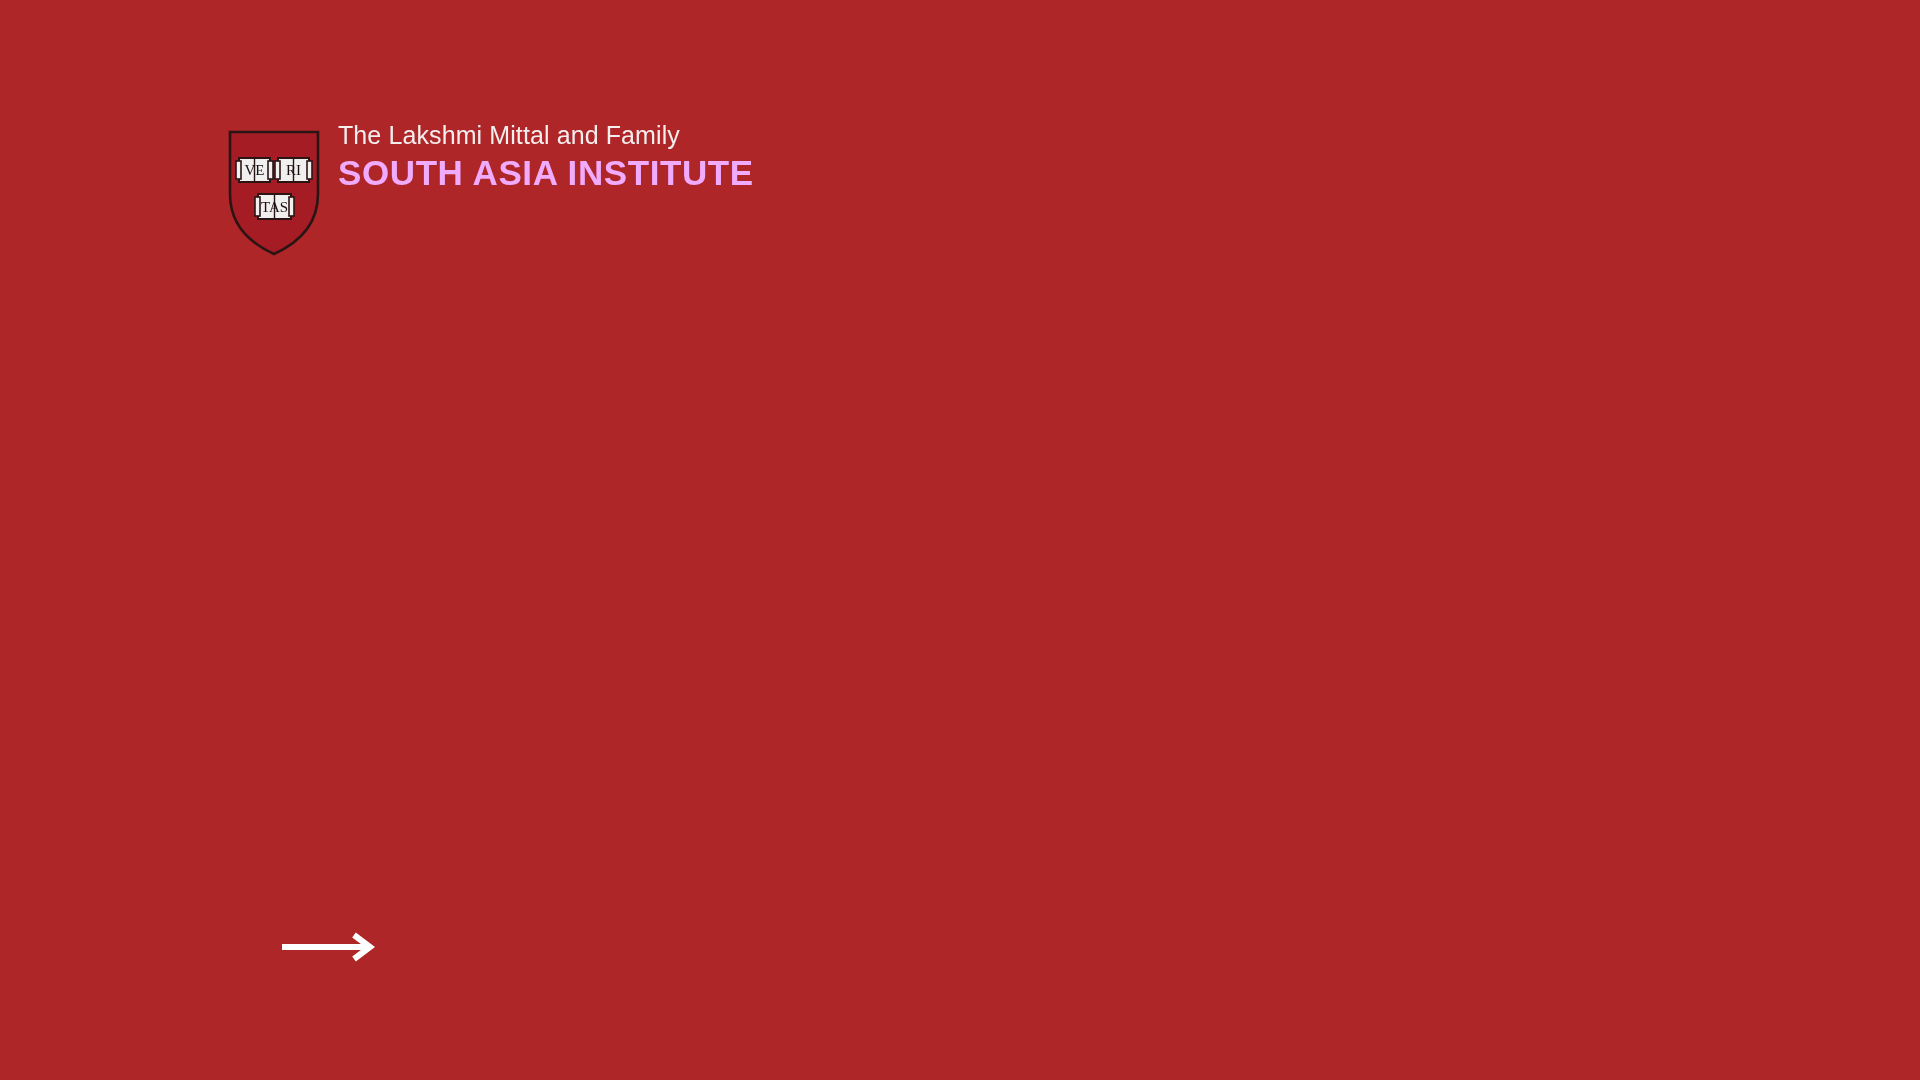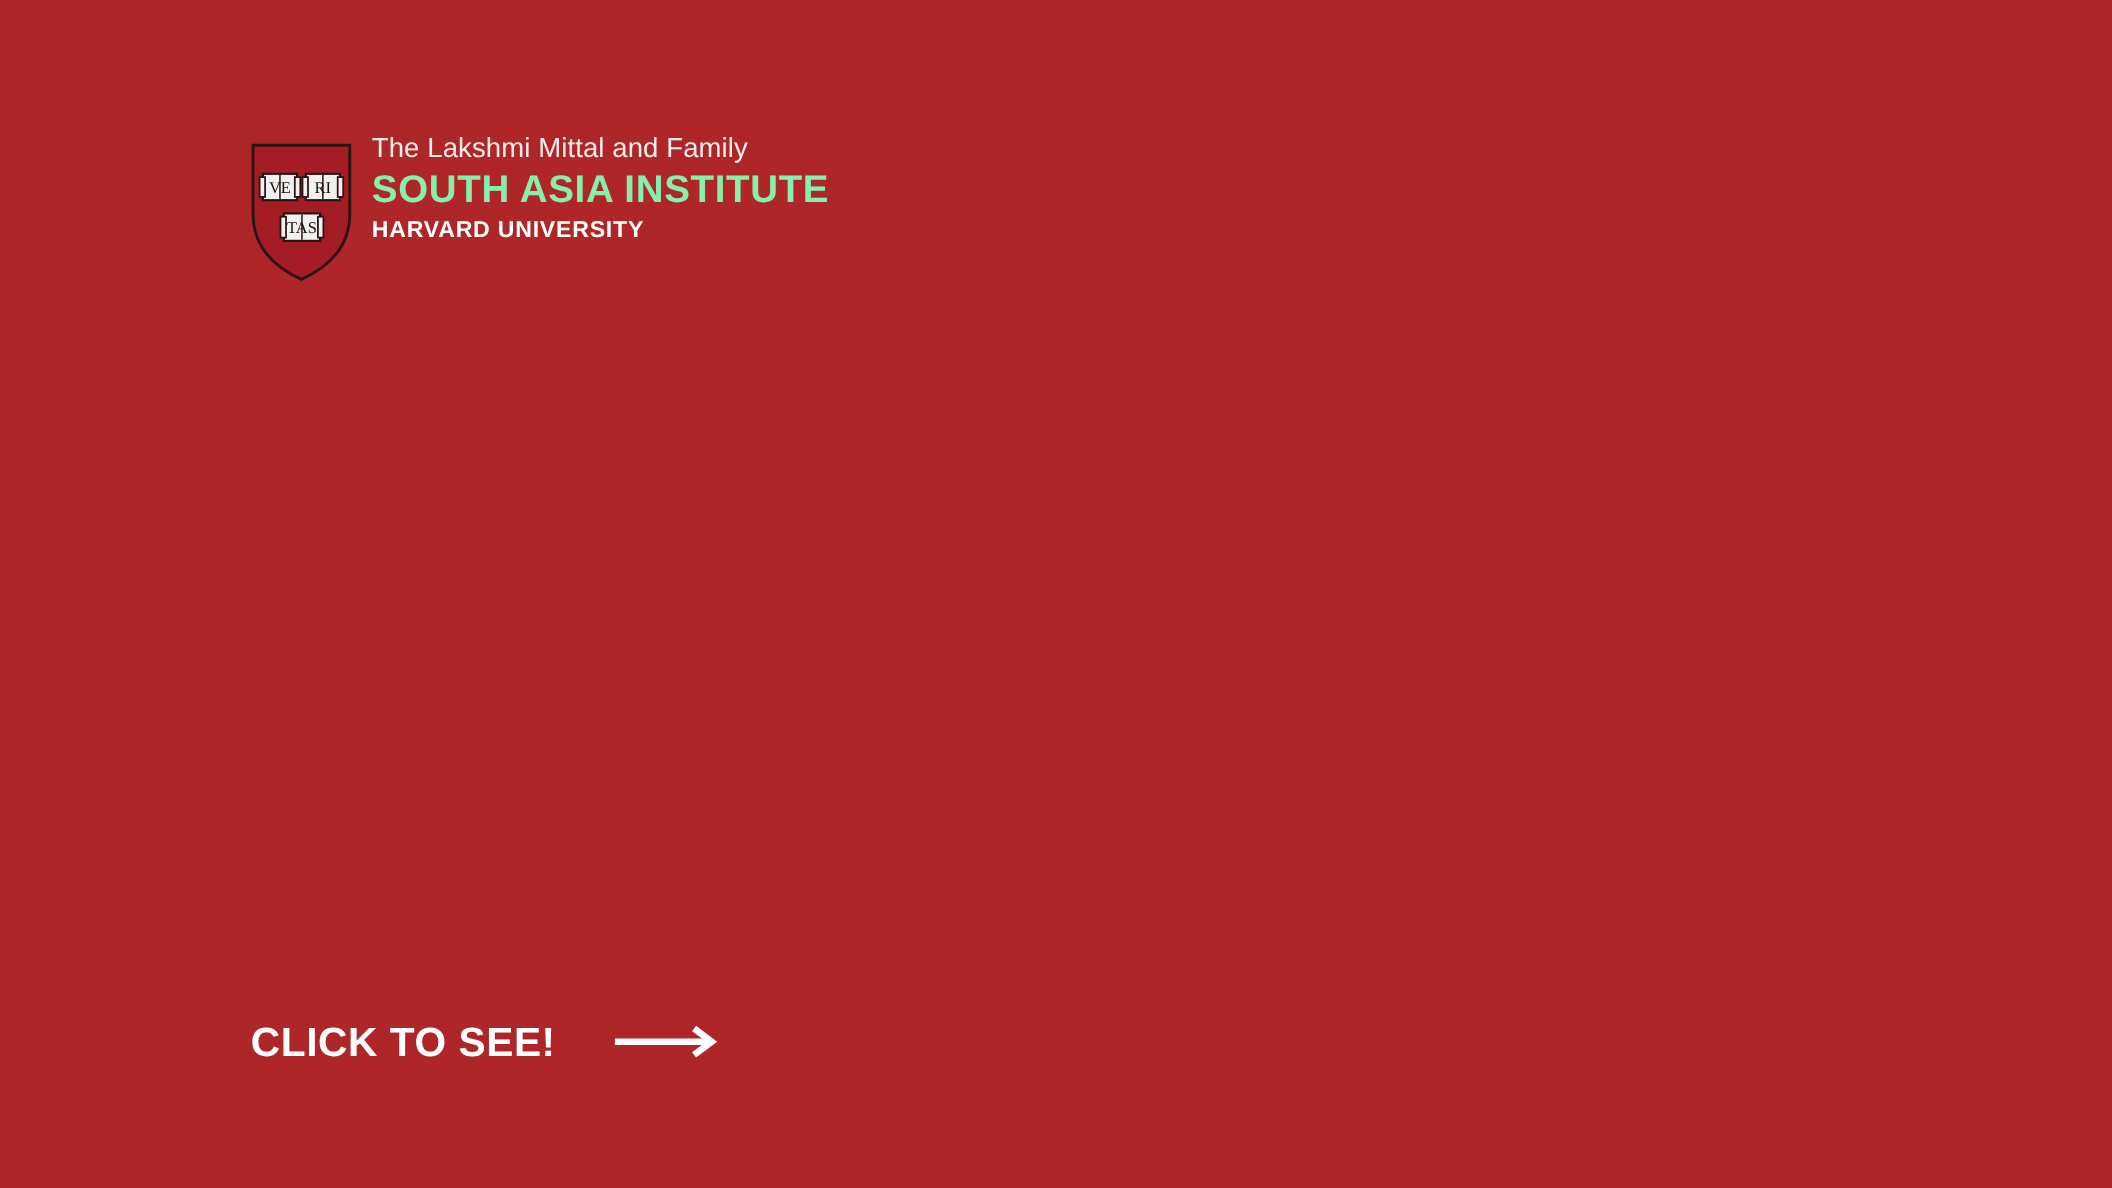--- a/index.html
+++ b/index.html
@@ -56,21 +56,21 @@
     letter-spacing:0.1px;
     line-height:34px;
     color:#f4eeee;
     white-space:nowrap;
   }
   .logo-line-2 {
     font-size:35px;
     font-weight:700;
     letter-spacing:0.6px;
     line-height:42px;
-    color:#86efac;
+    color:#f0abfc;
     white-space:nowrap;
   }
   .logo-line-3 {
     font-size:21px;
     font-weight:700;
     letter-spacing:0.7px;
     line-height:30px;
     color:#ffffff;
     white-space:nowrap;
   }
@@ -170,28 +170,26 @@
           <rect x="61" y="67" width="5" height="19" fill="#f2f0ee" stroke="#2b1414" stroke-width="1.6"></rect>
           <line x1="46.5" y1="65" x2="46.5" y2="88" stroke="#2b1414" stroke-width="1.4"></line>
           <text x="46.5" y="82" font-family="'Liberation Serif', serif" font-size="15" fill="#1a1014" text-anchor="middle">TAS</text>
         </g>
       </svg>
     </div>
 
     <div class="logo-text">
       <div class="logo-line-1">The Lakshmi Mittal and Family</div>
       <div class="logo-line-2">SOUTH ASIA INSTITUTE</div>
-      <div class="logo-line-3">HARVARD UNIVERSITY</div>
     </div>
 
   </div>
 
 
   <div class="cta">
-    <span class="cta-label">CLICK TO SEE!</span>
     <span class="cta-arrow">
       <svg viewBox="0 0 98 32" xmlns="http://www.w3.org/2000/svg">
         <line x1="2" y1="16" x2="86" y2="16" stroke="#ffffff" stroke-width="6"></line>
         <polyline points="74,4 90,16 74,28" fill="none" stroke="#ffffff" stroke-width="6" stroke-linecap="butt" stroke-linejoin="miter"></polyline>
       </svg>
     </span>
   </div>
 
 </div>
 

